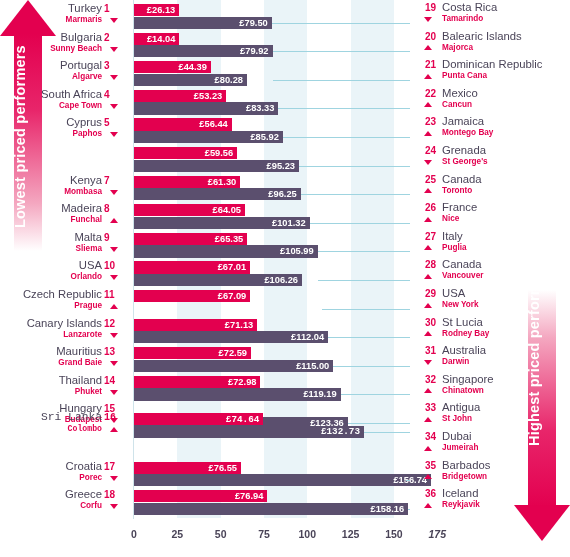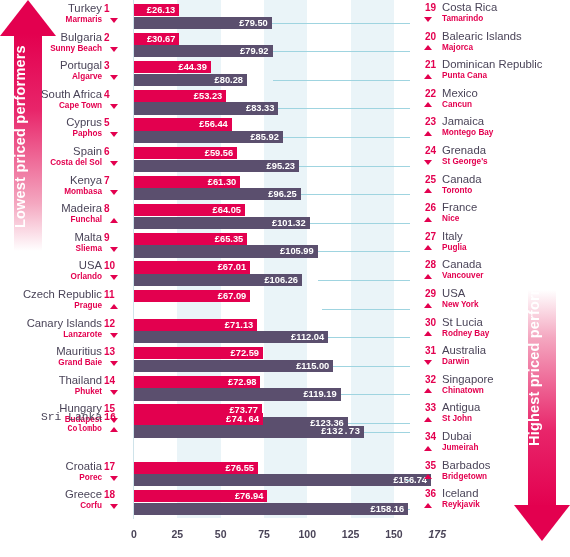--- a/index.html
+++ b/index.html
@@ -197,21 +197,21 @@
         <div class="leader" style="left:271.7735px;width:138.2265px"></div>
       </div>
       <div class="row" style="top: 31.6px;">
         <div class="row-left">
           <div class="ctry">Bulgaria</div>
           <div class="resort">Sunny Beach</div>
           <div class="rank">2</div>
           <div class="tri down"></div>
         </div>
         <div class="bar pink" style="width:45.38727000000001px">
-          <span class="val">£30.67</span>
+          <span class="val">£14.04</span>
         </div>
         <div class="bar purple" style="width:138.50136px">
           <span class="val">£79.92</span>
         </div>
         <div class="leader" style="left:272.50136px;width:137.49864000000002px"></div>
       </div>
       <div class="row" style="top: 60.2px;">
         <div class="row-left">
           <div class="ctry">Portugal</div>
           <div class="resort">Algarve</div>
@@ -250,26 +250,20 @@
         </div>
         <div class="bar pink" style="width:97.81052px">
           <span class="val">£56.44</span>
         </div>
         <div class="bar purple" style="width:148.89936px">
           <span class="val">£85.92</span>
         </div>
         <div class="leader" style="left:282.89936px;width:127.10064px"></div>
       </div>
       <div class="row" style="top: 146px;">
-        <div class="row-left">
-          <div class="ctry">Spain</div>
-          <div class="resort">Costa del Sol</div>
-          <div class="rank">6</div>
-          <div class="tri down"></div>
-        </div>
         <div class="bar pink" style="width:103.21748000000001px">
           <span class="val">£59.56</span>
         </div>
         <div class="bar purple" style="width:165.03359px">
           <span class="val">£95.23</span>
         </div>
         <div class="leader" style="left:299.03359px;width:110.96641px"></div>
       </div>
       <div class="row" style="top: 174.6px;">
         <div class="row-left">
@@ -358,21 +352,21 @@
         </div>
         <div class="leader" style="left:328.16532px;width:81.83467999999999px"></div>
       </div>
       <div class="row" style="top: 346.2px; padding-left: 14px;">
         <div class="row-left">
           <div class="ctry">Mauritius</div>
           <div class="resort">Grand Baie</div>
           <div class="rank">13</div>
           <div class="tri down"></div>
         </div>
-        <div class="bar pink" style="width:129px">
+        <div class="bar pink" style="width:117px">
           <span class="val">£72.59</span>
         </div>
         <div class="bar purple" style="width:199.29500000000002px">
           <span class="val">£115.00</span>
         </div>
         <div class="leader" style="left:333.295px;width:76.70499999999998px"></div>
       </div>
       <div class="row" style="top: 374.8px;">
         <div class="row-left">
           <div class="ctry">Thailand</div>
@@ -387,23 +381,20 @@
           <span class="val">£119.19</span>
         </div>
         <div class="leader" style="left:340.55627000000004px;width:69.44372999999996px"></div>
       </div>
       <div class="row" style="top: 403.4px; padding-left: 12px;">
         <div class="row-left">
           <div class="ctry">Hungary</div>
           <div class="resort">Budapest</div>
           <div class="rank">15</div>
           <div class="tri down"></div>
-        </div>
-        <div class="bar pink" style="width:127.84341px">
-          <span class="val">£73.77</span>
         </div>
         <div class="bar purple" style="width:213.78288px">
           <span class="val">£123.36</span>
         </div>
         <div class="leader" style="left:347.78288px;width:62.21712000000002px"></div>
       </div>
       <div class="row" style="top: 412px; font-family: Liberation Mono, monospace;">
         <div class="row-left">
           <div class="ctry">Sri Lanka</div>
           <div class="resort">Colombo</div>
@@ -418,21 +409,21 @@
         </div>
         <div class="leader" style="left:364.02108999999996px;width:45.97891000000004px"></div>
       </div>
       <div class="row" style="top: 460.6px;">
         <div class="row-left">
           <div class="ctry">Croatia</div>
           <div class="resort">Porec</div>
           <div class="rank">17</div>
           <div class="tri down"></div>
         </div>
-        <div class="bar pink" style="width:124px">
+        <div class="bar pink" style="width:107px">
           <span class="val">£76.55</span>
         </div>
         <div class="bar purple" style="width:297px">
           <span class="val">£156.74</span>
         </div>
         <div class="leader" style="left:405.63042px;width:4.369579999999985px"></div>
       </div>
       <div class="row" style="top: 489.2px;">
         <div class="row-left">
           <div class="ctry">Greece</div>

